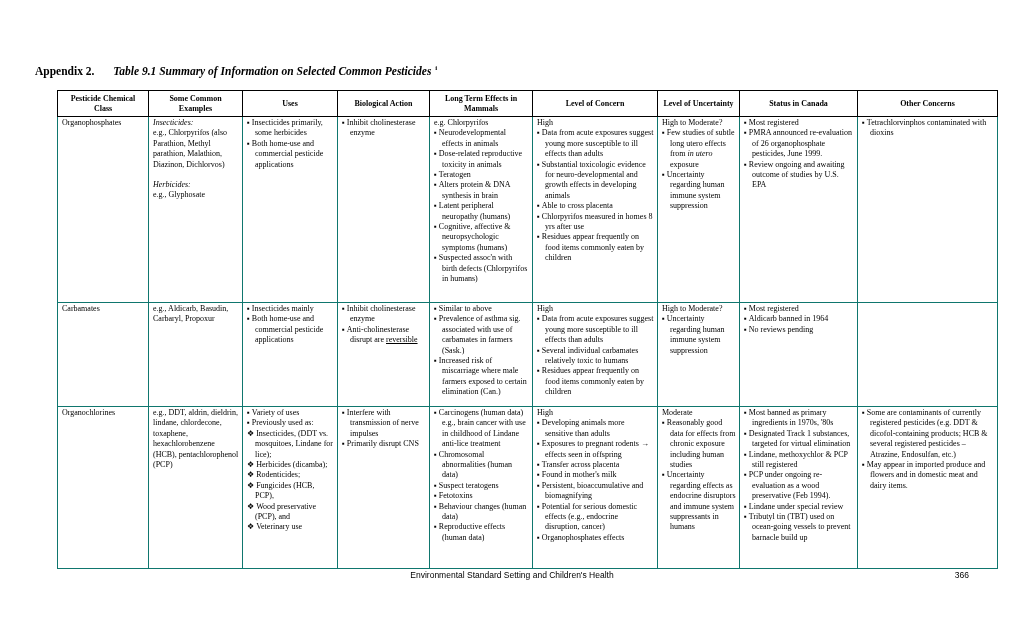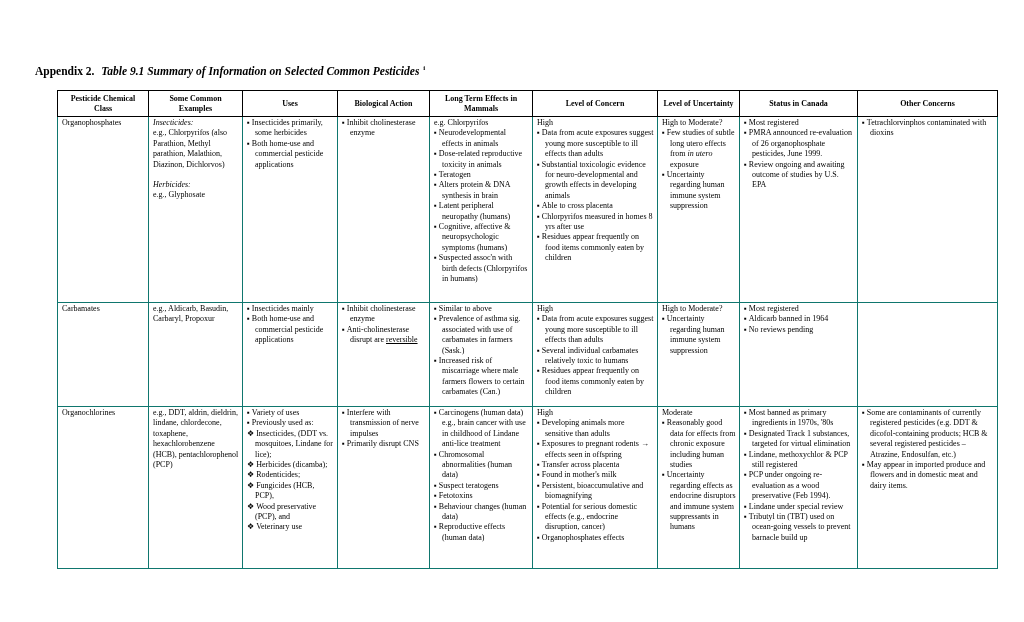--- a/index.html
+++ b/index.html
@@ -5,21 +5,21 @@
   html,body { margin:0; padding:0; background:#ffffff; }
   .page {
     position:relative; width:1024px; height:622px; background:#ffffff;
     font-family:"Liberation Serif", serif; color:#000; overflow:hidden;
   }
   .running-header {
     position:absolute; top:36px; right:46px;
     font-family:"Liberation Sans", sans-serif; font-size:8px; color:#000;
   }
   .doc-title { position:absolute; top:64px; left:35px; font-size:11.5px; font-weight:bold; }
-  .doc-title .main { font-style:italic; margin-left:4px; }
+  .doc-title .main { font-style:italic; margin-left:16px; }
   .doc-title .sup { font-size:7px; vertical-align:super; margin-left:1px; }
   table.ptable {
     position:absolute; left:57px; top:90px; width:940px;
     border-collapse:collapse; table-layout:fixed;
     font-size:8px; line-height:10.4px;
   }
   .ptable th {
     border:1px solid #000; padding:1px 3px; font-size:8px; line-height:10px;
     font-weight:bold; text-align:center; vertical-align:middle;
   }
@@ -136,21 +136,21 @@
             <div class="ci"><span class="mk">▪</span><span>Insecticides mainly</span></div>
             <div class="ci"><span class="mk">▪</span><span>Both home-use and commercial pesticide applications</span></div>
           </td>
           <td>
             <div class="ci"><span class="mk">▪</span><span>Inhibit cholinesterase enzyme</span></div>
             <div class="ci"><span class="mk">▪</span><span>Anti-cholinesterase disrupt are </span><span class="st-u">reversible</span></div>
           </td>
           <td>
             <div class="ci"><span class="mk">▪</span><span>Similar to above</span></div>
             <div class="ci"><span class="mk">▪</span><span>Prevalence of asthma sig. associated with use of carbamates in farmers (Sask.)</span></div>
-            <div class="ci"><span class="mk">▪</span><span>Increased risk of miscarriage where male farmers flowers to certain carbamates (Can.)</span></div>
+            <div class="ci"><span class="mk">▪</span><span>Increased risk of miscarriage where male farmers exposed to certain elimination (Can.)</span></div>
           </td>
           <td>
             <div class="ci plain"><span>High</span></div>
             <div class="ci"><span class="mk">▪</span><span>Data from acute exposures suggest young more susceptible to ill effects than adults</span></div>
             <div class="ci"><span class="mk">▪</span><span>Several individual carbamates relatively toxic to humans</span></div>
             <div class="ci"><span class="mk">▪</span><span>Residues appear frequently on food items commonly eaten by children</span></div>
           </td>
           <td>
             <div class="ci plain"><span>High to Moderate?</span></div>
             <div class="ci"><span class="mk">▪</span><span>Uncertainty regarding human immune system suppression</span></div>
@@ -215,14 +215,18 @@
             <div class="ci"><span class="mk">▪</span><span>Tributyl tin (TBT) used on ocean-going vessels to prevent barnacle build up</span></div>
           </td>
           <td>
             <div class="ci"><span class="mk">▪</span><span>Some are contaminants of currently registered pesticides (e.g. DDT &amp; dicofol-containing products; HCB &amp; several registered pesticides – Atrazine, Endosulfan, etc.)</span></div>
             <div class="ci"><span class="mk">▪</span><span>May appear in imported produce and flowers and in domestic meat and dairy items.</span></div>
           </td>
         </tr>
       </tbody>
     </table>
 
+  <div class="footer-line">
+    <span class="footer-center">Environmental Standard Setting and Children's Health</span>
+    <span class="footer-page">366</span>
+  </div>
 
 </div>
 
 </body></html>

